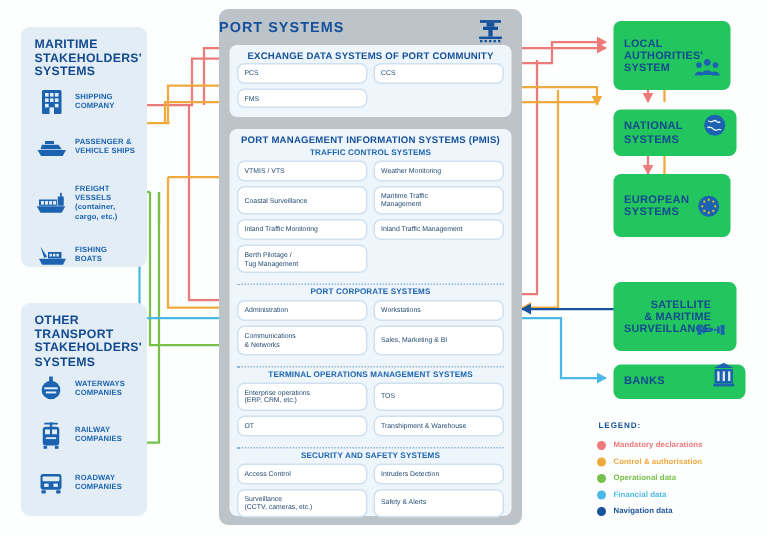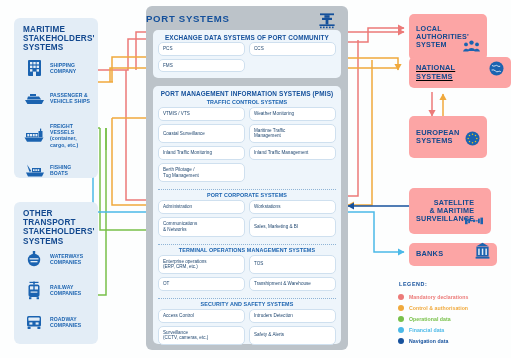--- a/index.html
+++ b/index.html
@@ -72,21 +72,21 @@
   .cell{
     width:87px;min-height:13px;box-sizing:border-box;
     background:#ffffff;border:0.6px solid #cfe0ef;border-radius:5px;
     font-size:4.6px;color:#244a72;line-height:1.25;
     padding:3px 4px;display:flex;align-items:center;
   }
   .cell.tall{min-height:14px;}
 
   
   .rbox{
-    position:absolute;left:409px;background:#fca5a5;border-radius:5px;
+    position:absolute;left:409px;background:#22c55e;border-radius:5px;
     display:flex;align-items:center;
   }
   .rbox .grp-title{font-size:7.4px;padding-left:7px;}
   .rbox .r-ico{position:absolute;right:7px;bottom:4px;color:#1b63b0;}
 
   
   #legend{position:absolute;left:398px;top:281px;width:110px;}
   #legend-title{font-size:5.4px;font-weight:bold;color:#14509b;letter-spacing:.6px;margin-bottom:4px;padding-left:1px;}
   .lg-row{display:flex;align-items:center;gap:5px;height:11px;}
   .lg-dot{width:6px;height:6px;border-radius:50%;flex:0 0 6px;}
@@ -374,21 +374,21 @@
           <circle cx="8.5" cy="2.6" r="2.2" fill="#1b63b0"></circle>
           <circle cx="3" cy="4.4" r="1.9" fill="#1b63b0"></circle>
           <circle cx="14" cy="4.4" r="1.9" fill="#1b63b0"></circle>
           <path d="M4.6 11 a4 4 0 0 1 7.8 0z" fill="#1b63b0"></path>
           <path d="M0 11.4 a3.3 3.3 0 0 1 6 -1.2 l-.6 1.2z" fill="#1b63b0"></path>
           <path d="M17 11.4 a3.3 3.3 0 0 0 -6 -1.2 l.6 1.2z" fill="#1b63b0"></path>
         </svg>
     </span>
   </div>
 
-  <div class="rbox" style="top:57px;width:102px;height:31px;text-decoration:underline;">
+  <div class="rbox" style="top:73px;width:82px;height:31px;">
     <div class="grp-title" style="white-space: pre-line;">NATIONAL
 SYSTEMS</div>
     <span class="r-ico" style="bottom:8px;">
       <svg width="15" height="15" viewBox="0 0 15 15">
           <circle cx="7.5" cy="7.5" r="7" fill="#1b63b0"></circle>
           <path d="M3 4.5 q2 1.2 3.2 0.3 q1.3-1 2.6 0.2 q1 .9 2.4 .2 M2.6 9 q2.6 -.6 3.8 .9 q1.2 1.5 3 .6 q1.2-.6 2.4 .2" stroke="#e3edf6" stroke-width="0.9" fill="none"></path>
         </svg>
     </span>
   </div>
 

